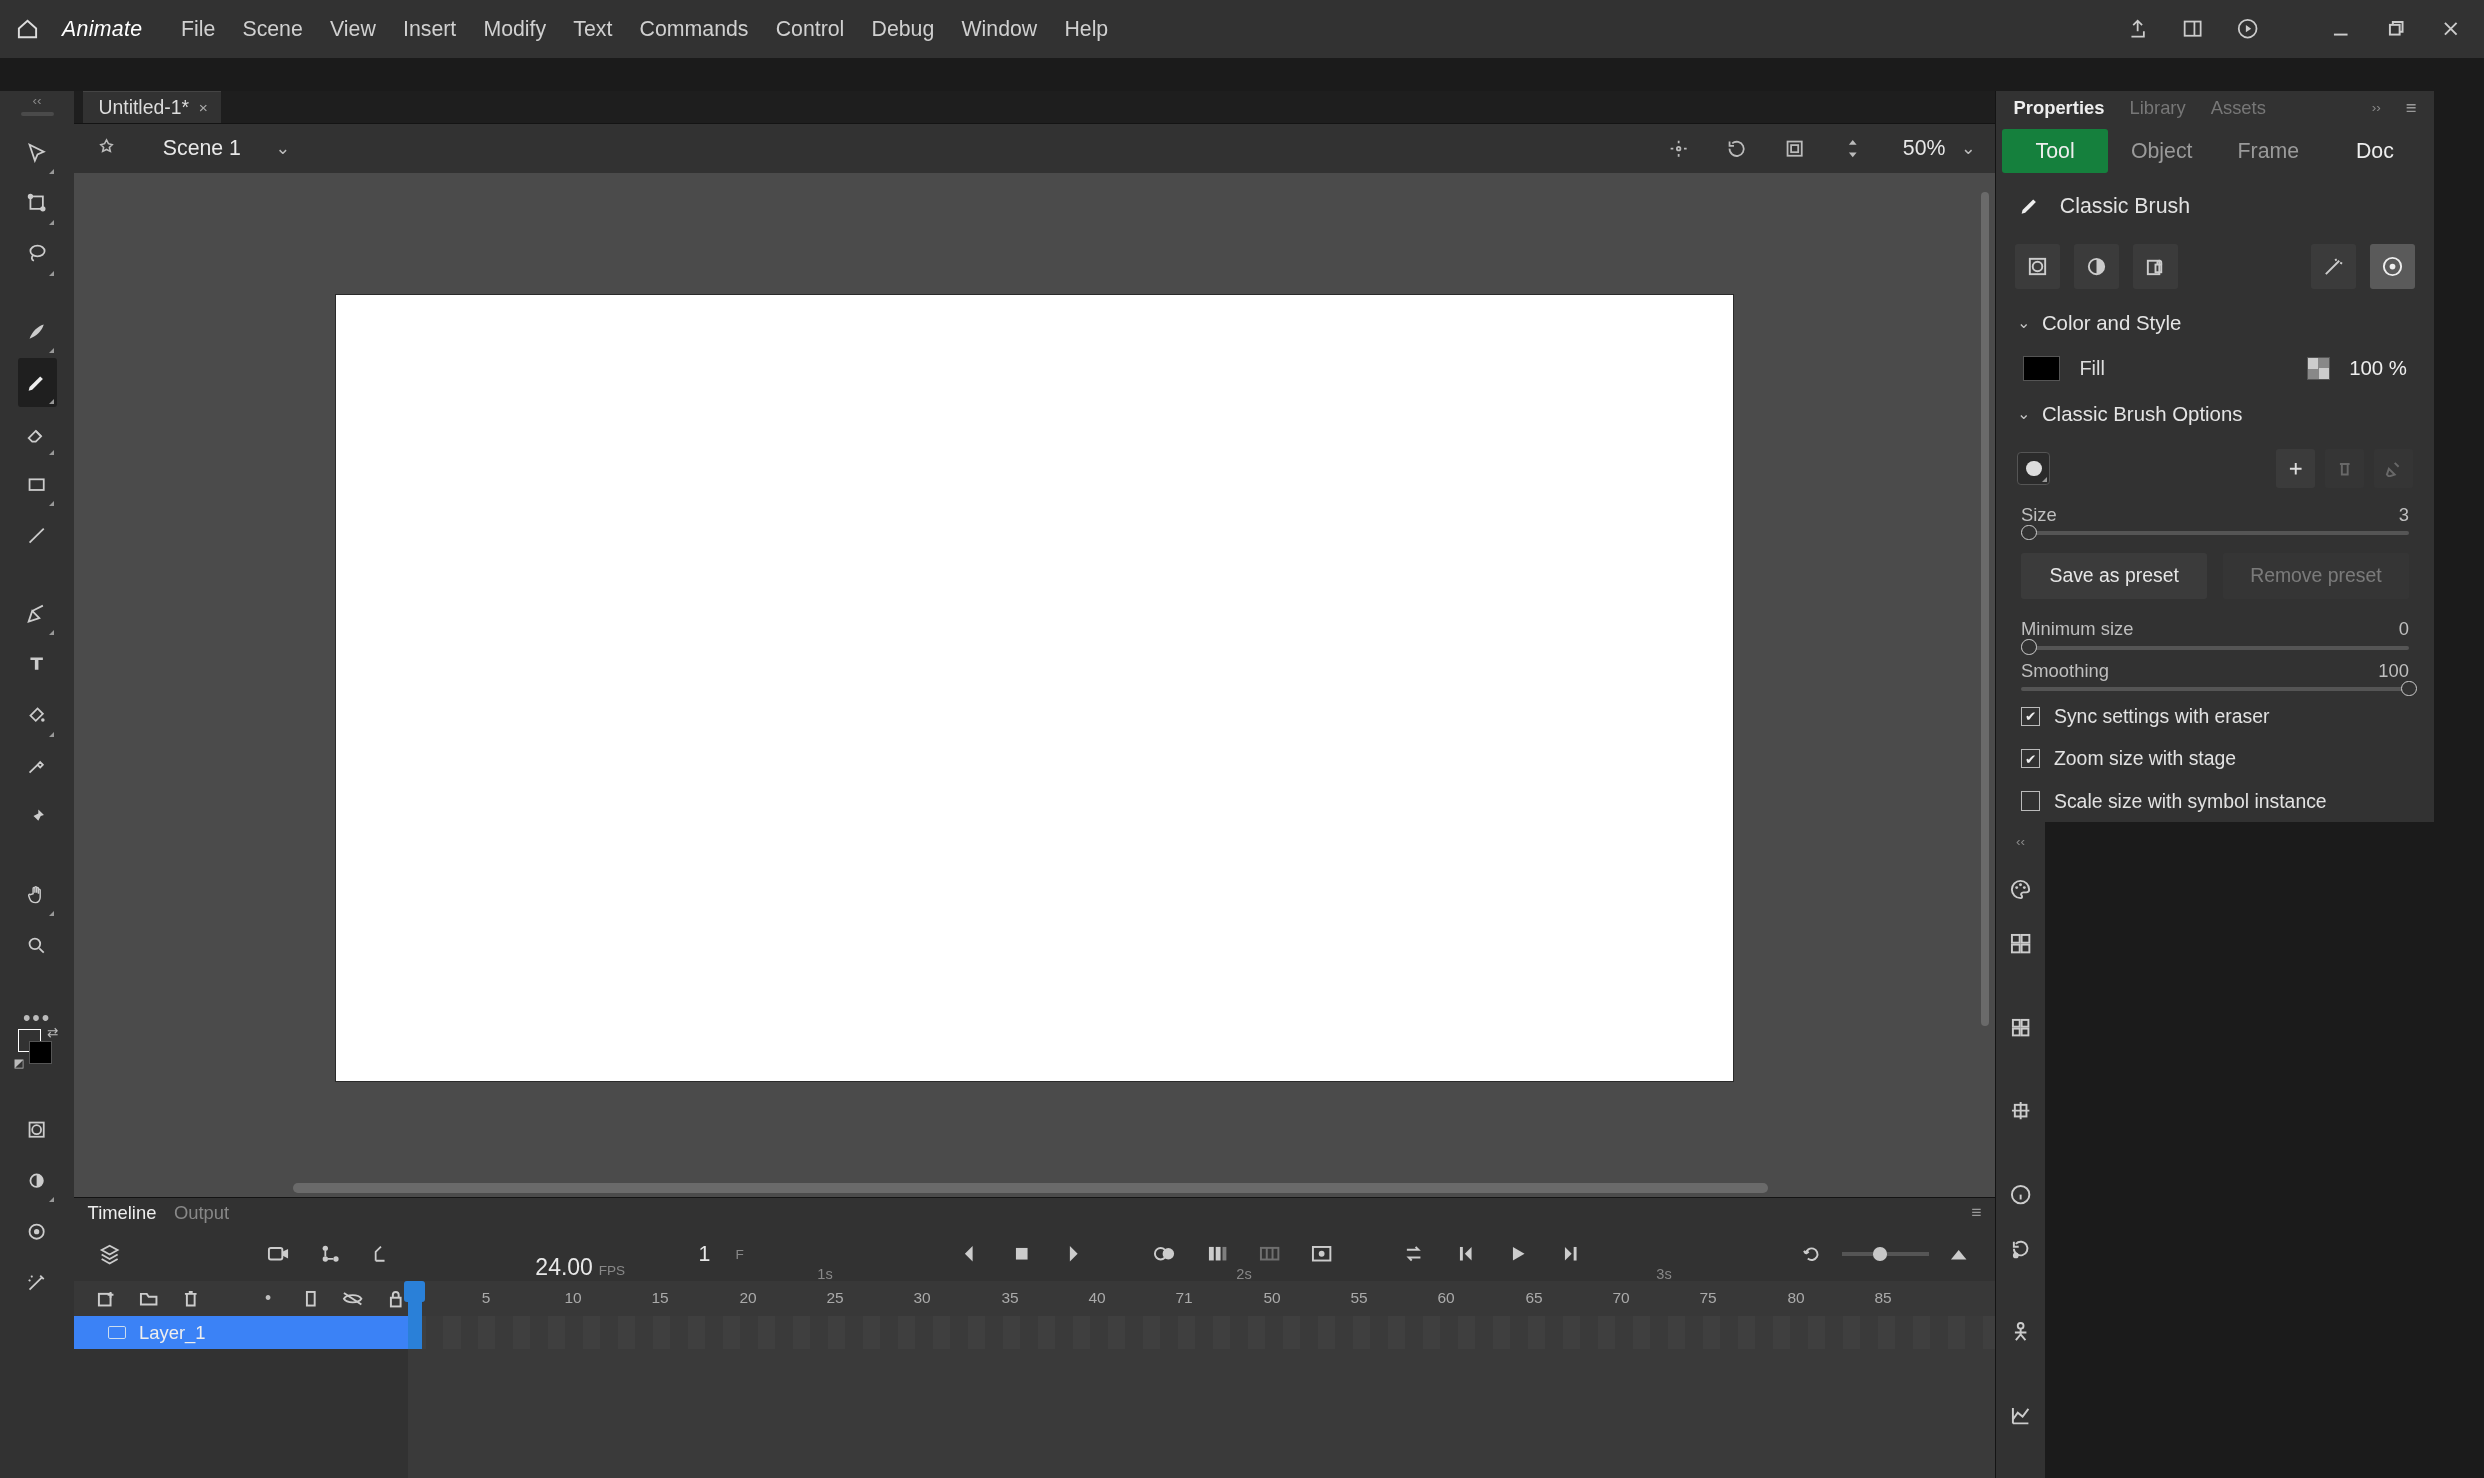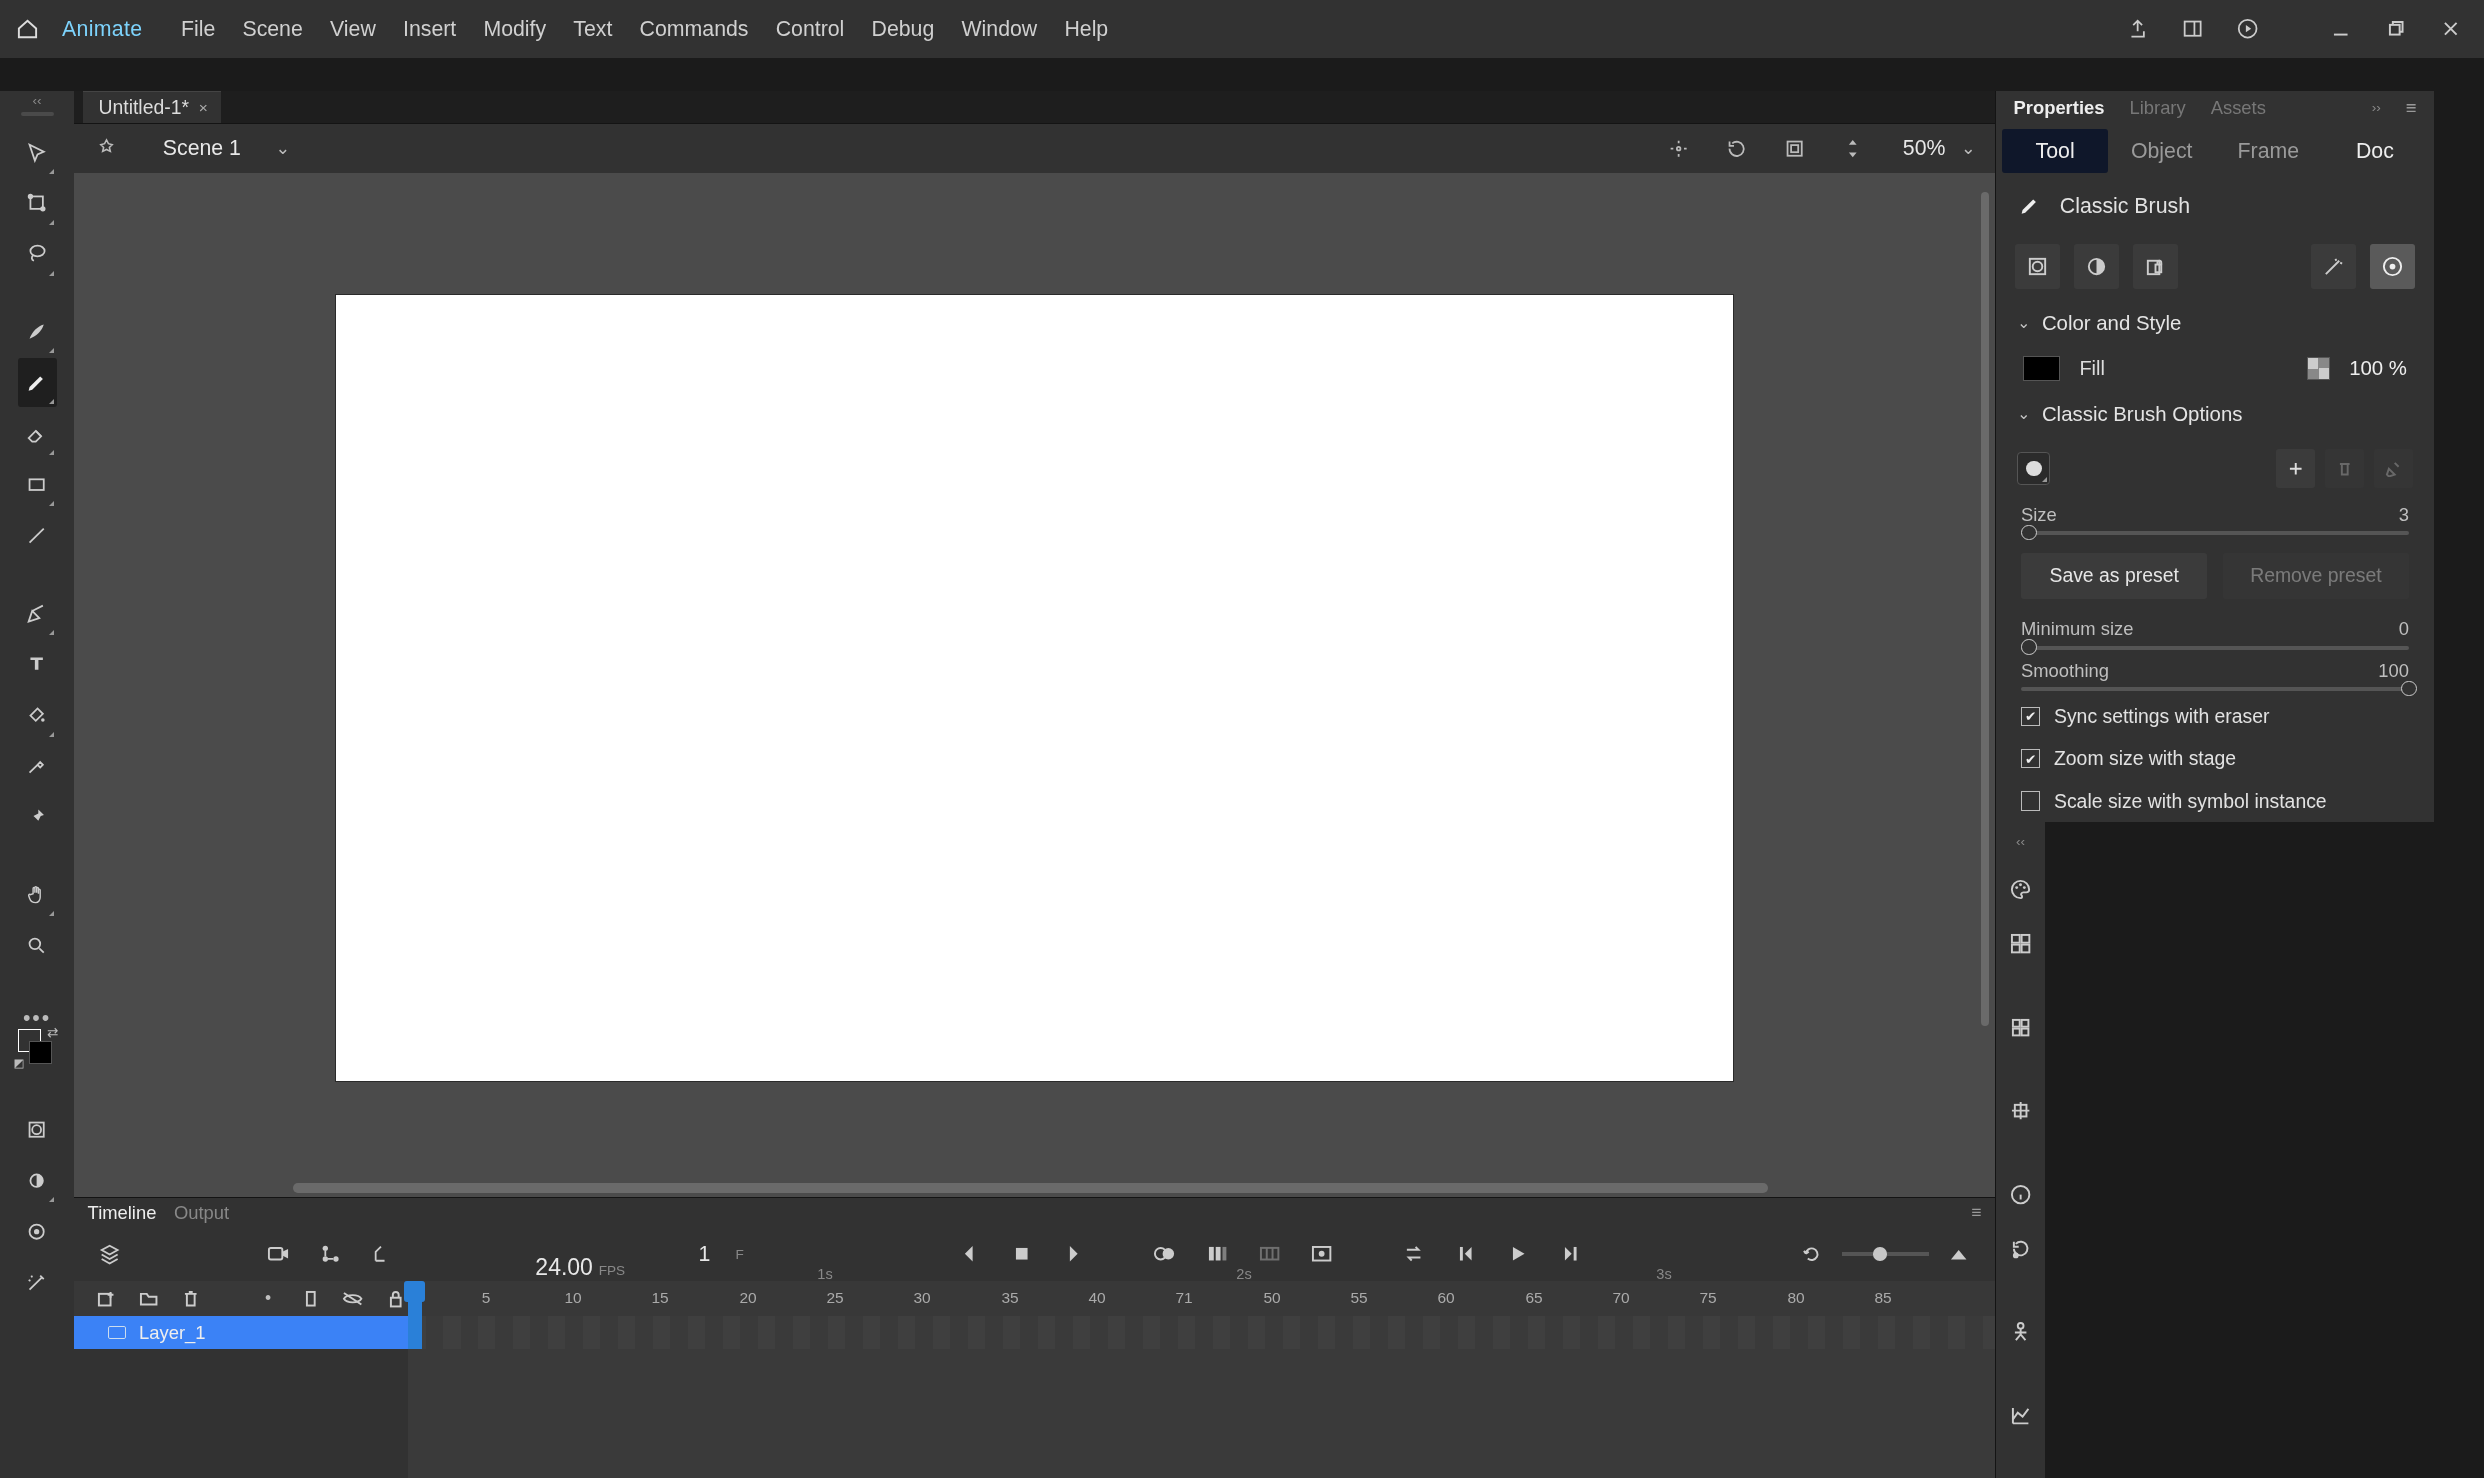--- a/index.html
+++ b/index.html
@@ -2,21 +2,21 @@
 <html><head>
 <meta charset="utf-8">
 <style>
   * { box-sizing: border-box; margin: 0; padding: 0; font-family: -apple-system, "Segoe UI", sans-serif; user-select: none; }
   html, body { width: 2484px; height: 1479px; background: #1b1b1b; color: #ccc; overflow: hidden; }
   body { transform-origin: 0 0; }
 
   
   .menubar { height: 58px; background: #323232; display: flex; align-items: center; padding: 0 9.7px; font-size: 21.3px; }
   .menubar .home { width: 35px; height: 35px; display:flex;align-items:center;justify-content:center;margin-right:11.6px; }
-  .menubar .app-name { font-weight: 400; color: #7dd3fc; margin: 0 25px 0 5.8px; letter-spacing: 0.3px; }
+  .menubar .app-name { font-weight: 400; color: #ffffff; margin: 0 25px 0 5.8px; letter-spacing: 0.3px; font-style: italic; }
   .menubar .menu-item { padding: 0 13.6px; color: #d0d0d0; font-size: 21.3px; height:100%; display:flex;align-items:center; }
   .menubar .spacer { flex: 1; }
   .menubar .win-btn { width: 47px; height: 37px; display:flex;align-items:center;justify-content:center; color:#bbb; margin-left: 7.8px; }
 
   
   .doc-tab-row { height: 33px; background: #1e1e1e; display: flex; align-items: center; padding-left: 78px; border-bottom: 1px solid #141414;}
   .doc-tab { background:#323232; padding: 3.9px 13.6px 3.9px 15.5px; font-size:19.4px; color:#ddd; display:flex;align-items:center;gap:9.7px; border-top:1px solid #444; }
   .doc-tab .close { color:#aaa; font-size:15.5px; }
 
   
@@ -90,21 +90,21 @@
   
   .right-stack{ position:absolute; top:0; right:0; bottom:0; width:489px; display:flex;flex-direction:column;}
   .prop-panel{ flex:1; background:#323232; display:flex;flex-direction:column; border-left:1px solid #141414; margin-right:50px;}
   .prop-tabs{ height:33px; display:flex;align-items:center;gap:25px;padding:0 17.5px;font-size:18.4px;}
   .prop-tabs .ptab{color:#777}
   .prop-tabs .ptab.active{color:#eee;font-weight:600}
   .prop-tabs .spacer{flex:1}
   .prop-tabs .ham{color:#999}
   .mode-tabs{height:54px;display:flex;align-items:center;justify-content:space-around;padding:0 5.8px;font-size:21.3px;}
   .mode-tabs .mtab{flex:1;text-align:center;padding:9.7px 0;color:#9a9a9a;}
-  .mode-tabs .mtab.active{background:#0f172a;color:#eee;border-radius:2.9px;}
+  .mode-tabs .mtab.active{background:#15803d;color:#eee;border-radius:2.9px;}
 
   .tool-id{display:flex;align-items:center;gap:17.5px;padding:15.5px 21.3px;font-size:21.3px;color:#e2e2e2;}
   .tool-id .ic{width:25px;height:25px;display:flex;align-items:center;justify-content:center;}
 
   .opt-row{display:flex;gap:13.6px;padding:9.7px 19.4px;}
   .opt-btn{width:45px;height:45px;background:#3b3b3b;border-radius:2.9px;display:flex;align-items:center;justify-content:center;color:#c8c8c8;}
   .opt-btn.on{background:#5a5a5a;}
 
   .section-hdr{display:flex;align-items:center;gap:11.6px;padding:13.6px 21.3px;font-size:20.4px;color:#e4e4e4;}
   .section-hdr .chev{font-size:15.5px;color:#c8c8c8}

